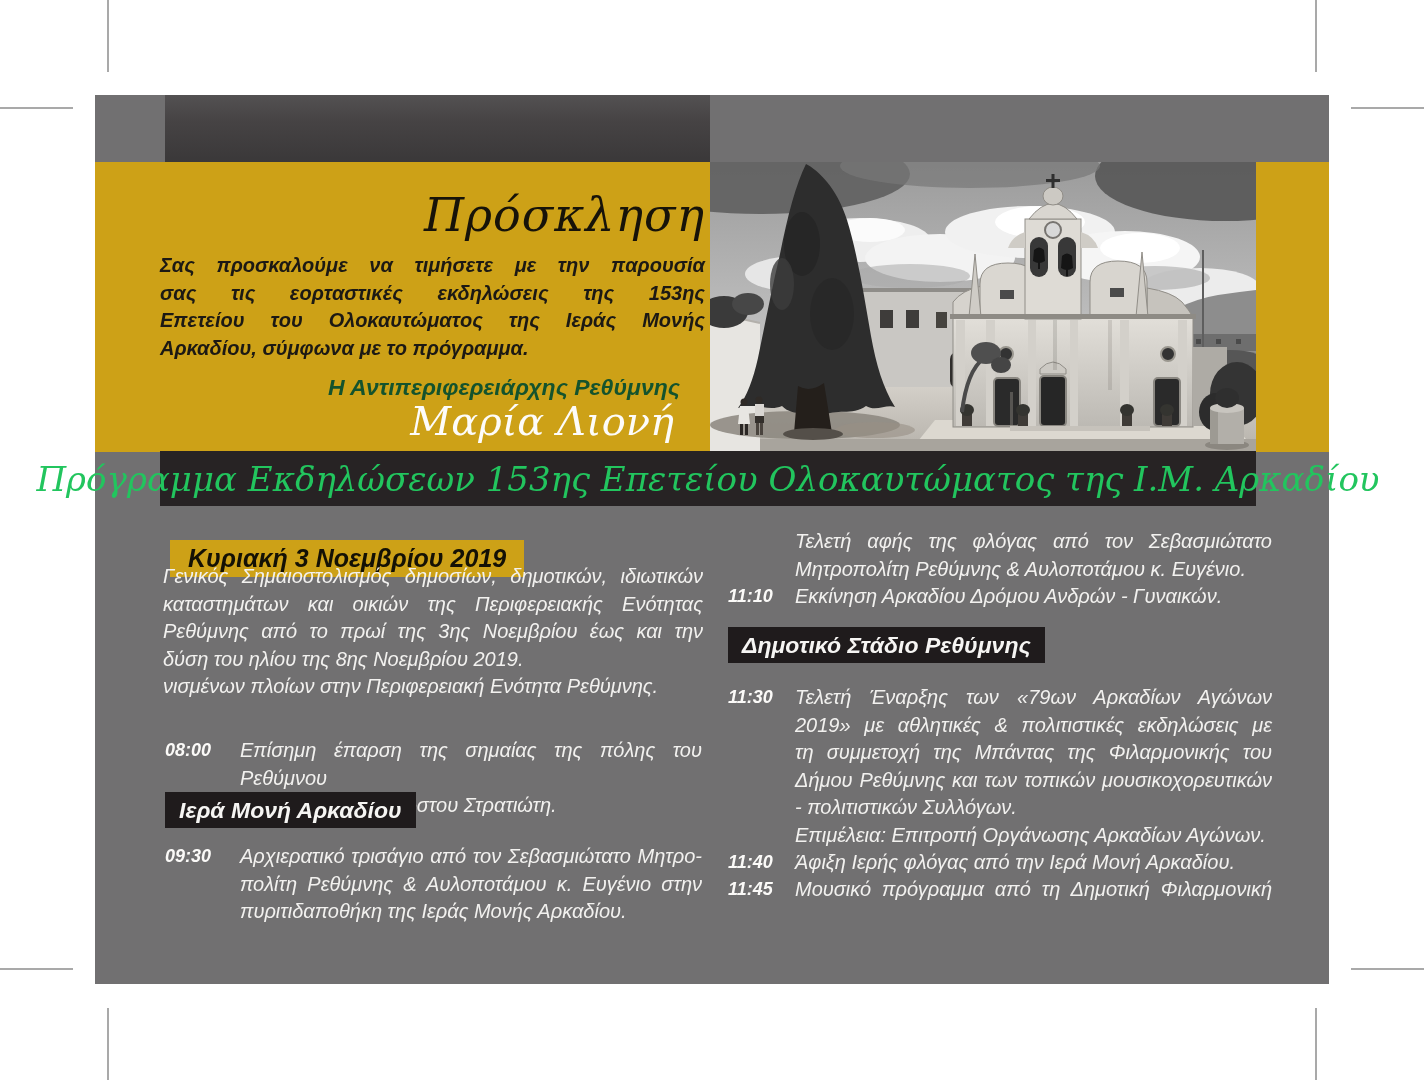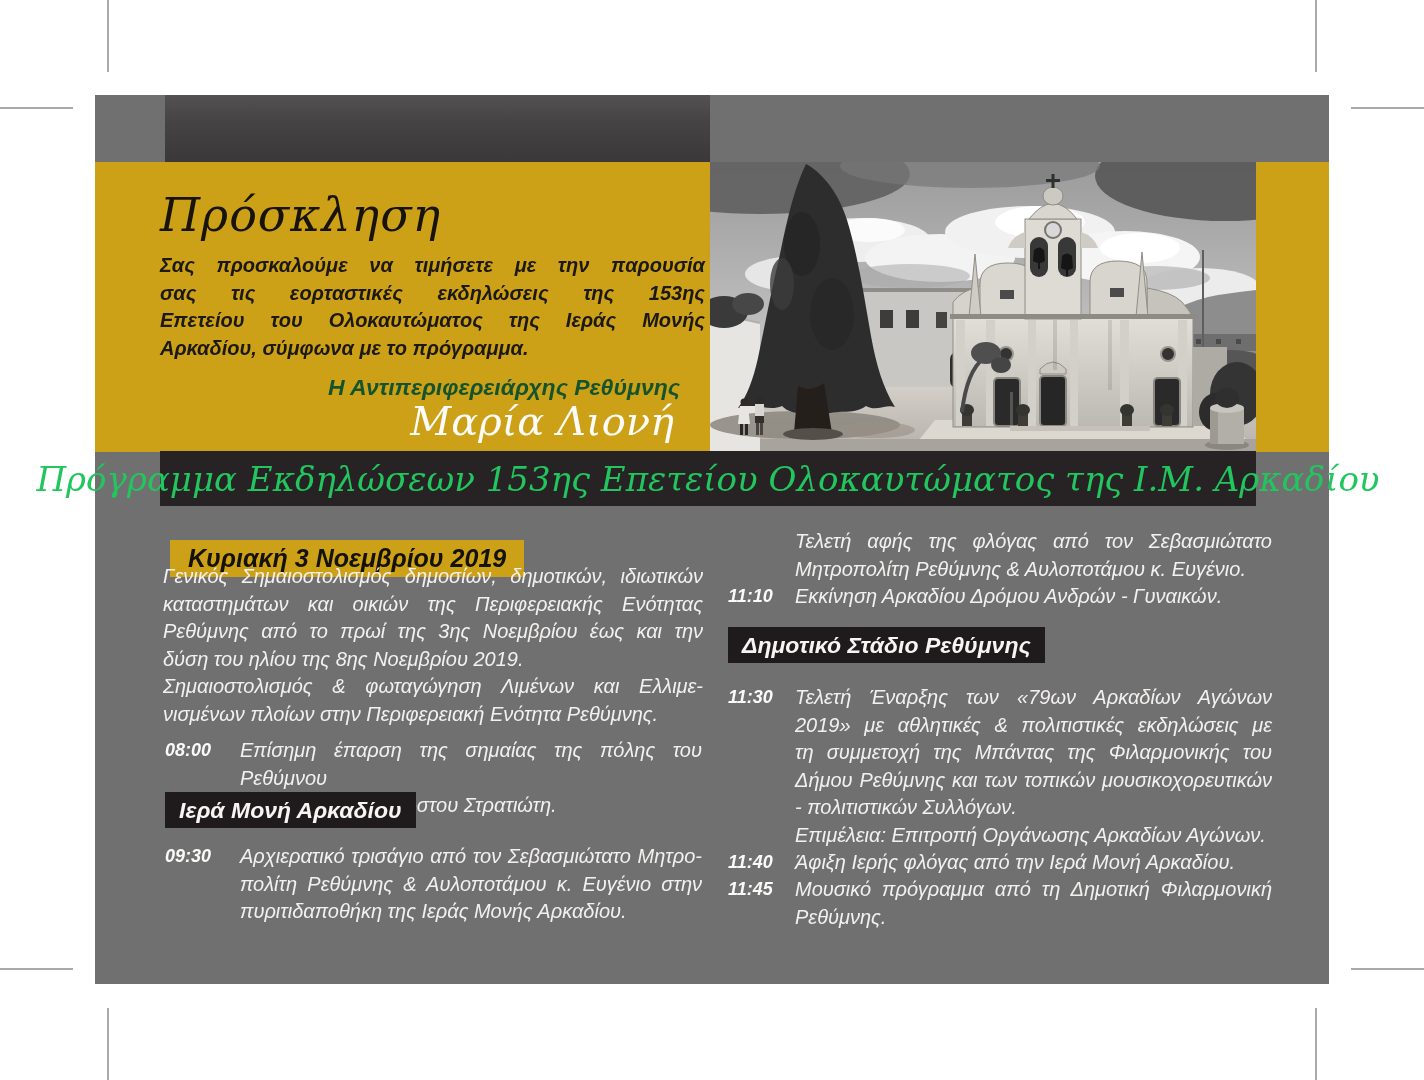--- a/index.html
+++ b/index.html
@@ -12,21 +12,21 @@
         font-family:"Liberation Sans","DejaVu Sans",sans-serif;}
   .crop{position:absolute;background:var(--crop);}
   .card{position:absolute;left:95px;top:95px;width:1234px;height:889px;background:var(--card-gray);}
   .top-band{position:absolute;left:70px;top:0;width:545px;height:67px;
             background:linear-gradient(180deg,#535152 0%,var(--band-dark) 40%,var(--band-dark2) 100%);}
   .gold-block{position:absolute;left:0;top:67px;width:615px;height:290px;background:var(--gold);}
   .gold-side{position:absolute;left:1161px;top:67px;width:73px;height:290px;background:var(--gold);}
   .photo{position:absolute;left:615px;top:67px;width:546px;height:289px;overflow:hidden;}
   .photo svg{display:block;width:100%;height:100%;}
   .script{font-family:"DejaVu Serif","Liberation Serif",serif;font-style:italic;}
-  .inv-title{position:absolute;left:65px;top:26px;width:545px;text-align:left;font-size:46px;
+  .inv-title{position:absolute;left:65px;top:26px;width:545px;text-align:right;font-size:46px;
              color:#171309;letter-spacing:1px;}
   .inv-body{position:absolute;left:65px;top:90px;width:545px;color:var(--text-dark);
             font-style:italic;font-weight:bold;font-size:24px;}
   .inv-body .ln{line-height:29.5px;}
   .signer-title{position:absolute;left:65px;top:212px;width:520px;text-align:right;color:#14532d;
                 font-style:italic;font-weight:bold;font-size:23px;}
   .signer-name{position:absolute;left:65px;top:236px;width:520px;text-align:right;color:#fdfcfa;
                font-size:40px;padding-right:6px;box-sizing:border-box;}
   .program-band{position:absolute;left:65px;top:356px;width:1096px;height:55px;background:var(--program-band);
                 display:flex;align-items:center;justify-content:center;}
@@ -243,21 +243,20 @@
 
     <div class="date-box">Κυριακή 3 Νοεμβρίου 2019</div>
 
     <div class="para jlines" style="top:468px">
         <div class="ln">Γενικός Σημαιοστολισμός δημοσίων, δημοτικών, ιδιωτικών</div>
         <div class="ln">καταστημάτων και οικιών της Περιφερειακής Ενότητας</div>
         <div class="ln">Ρεθύμνης από το πρωί της 3ης Νοεμβρίου έως και την</div>
         <div class="ln last">δύση του ηλίου της 8ης Νοεμβρίου 2019.</div>
       </div>
     <div class="para jlines" style="top:578px">
-        <div class="ln">Σημαιοστολισμός &amp; φωταγώγηση Λιμένων και Ελλιμε-</div>
         <div class="ln last">νισμένων πλοίων στην Περιφερειακή Ενότητα Ρεθύμνης.</div>
       </div>
 
     <div class="entry left" style="top:642px">
       <span class="time">08:00</span>
       <div class="etext jlines">
           <div class="ln">Επίσημη έπαρση της σημαίας της πόλης του Ρεθύμνου</div>
           <div class="ln last">στο Ηρώο του Άγνωστου Στρατιώτη.</div>
         </div>
     </div>
@@ -307,18 +306,17 @@
       <span class="time">11:40</span>
       <div class="etext jlines">
           <div class="ln last">Άφιξη Ιερής φλόγας από την Ιερά Μονή Αρκαδίου.</div>
         </div>
     </div>
 
     <div class="entry right" style="top:781px">
       <span class="time">11:45</span>
       <div class="etext jlines">
           <div class="ln">Μουσικό πρόγραμμα από τη Δημοτική Φιλαρμονική</div>
-          <div class="ln last">Ρεθύμνης.</div>
         </div>
     </div>
 
   </div>
 </div>
 
 </body></html>

